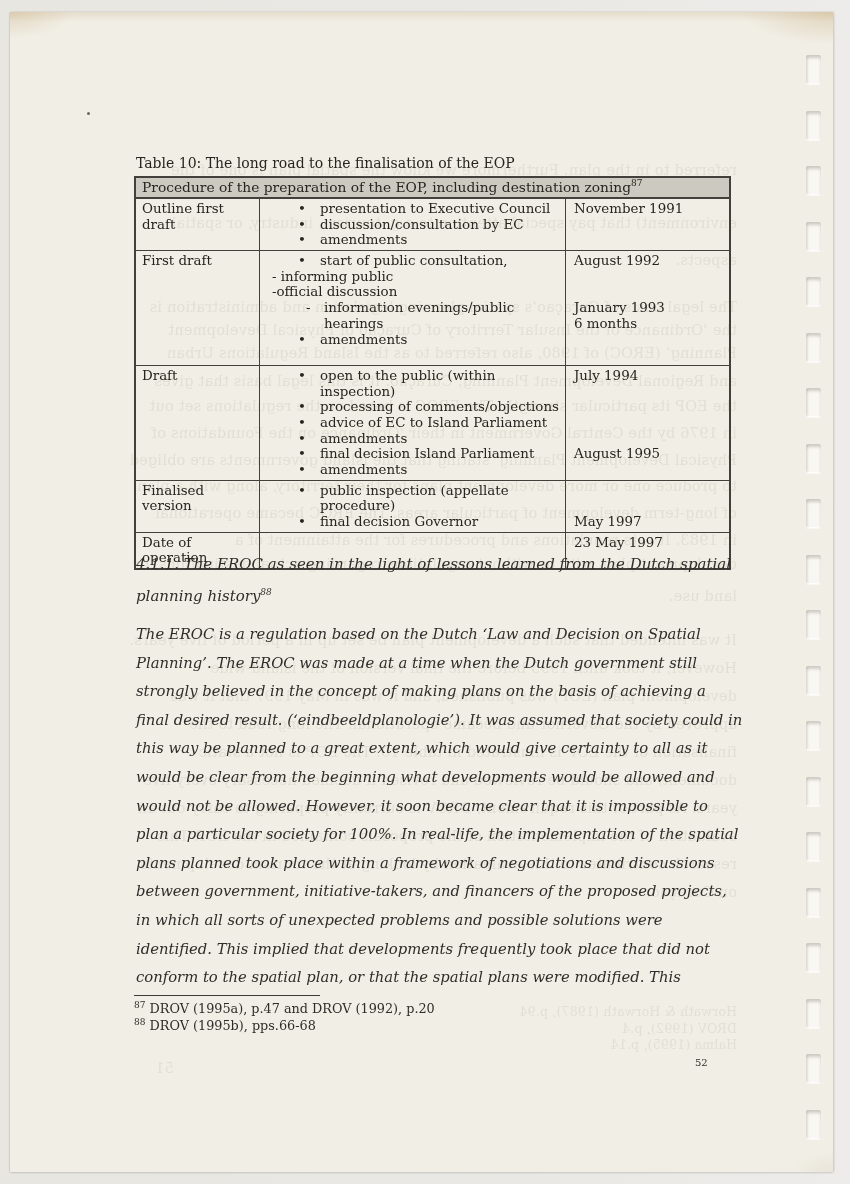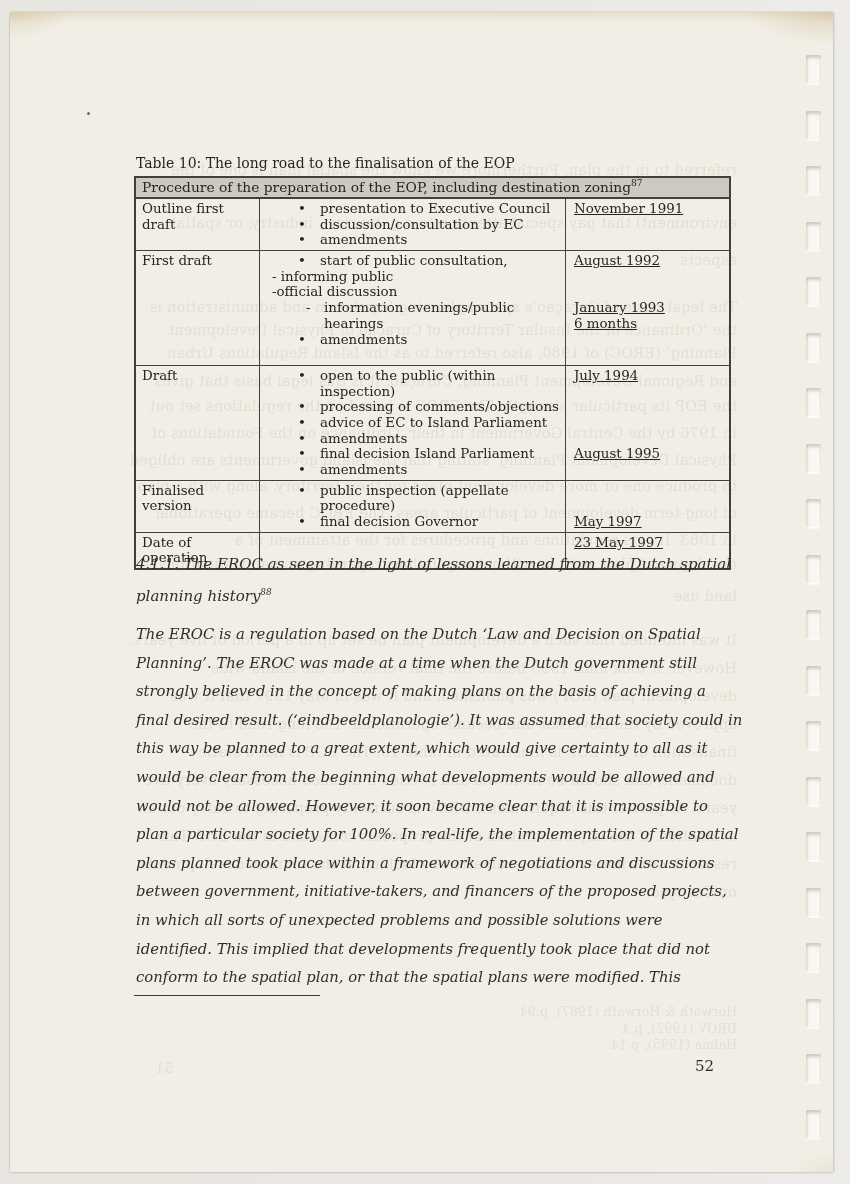--- a/index.html
+++ b/index.html
@@ -28,38 +28,38 @@
   .eop-table{position:absolute;left:134px;top:176px;width:597px;
              border:2px solid #41403a;box-sizing:border-box;
              font-size:13.4px;color:#26251f;--tlh:15.7px;}
   .t-header{background:#ccc9c0;border-bottom:2px solid #41403a;
             padding:1px 4px 2px 6px;font-size:13.8px;white-space:nowrap;}
   sup{font-size:9px;vertical-align:super;line-height:0;}
   .trow{display:grid;grid-template-columns:124px 1fr 164px;}
   .trow + .trow{border-top:1px solid #41403a;}
   .cell-stage{border-right:1px solid #41403a;padding:2px 2px 2px 6px;line-height:var(--tlh);}
   .cell-mid{padding:2px 0 2px 0;}
-  .cell-date{border-left:1px solid #41403a;padding:2px 0 2px 8px;text-decoration:underline;}
+  .cell-date{border-left:1px solid #41403a;padding:2px 0 2px 8px;}
   .t-line{position:relative;white-space:nowrap;height:var(--tlh);line-height:var(--tlh);}
   .t-line.bullet{padding-left:60px;}
   .t-line.bullet::before{content:"\2022";position:absolute;left:38px;top:0;}
   .t-line.cont{padding-left:60px;}
   .t-line.dash{padding-left:12px;}
   .t-line.ndash{padding-left:64px;}
   .t-line.ndash::before{content:"-";position:absolute;left:46px;top:0;}
   .t-line.ncont{padding-left:64px;}
   .d-line{height:var(--tlh);line-height:var(--tlh);white-space:nowrap;}
   .heading{position:absolute;left:136px;top:548px;font-style:italic;font-size:15px;
            line-height:32px;white-space:nowrap;}
   .para{position:absolute;left:136px;top:620px;font-size:14.8px;line-height:28.6px;}
   .para .bl{white-space:nowrap;height:28.6px;font-style:italic;}
   .fn-rule{position:absolute;left:134px;top:995px;width:186px;border-top:1.5px solid #3c3b36;}
   .footnotes{position:absolute;left:134px;top:1001px;font-size:12.8px;line-height:16.5px;}
   .footnotes .fn{white-space:nowrap;}
-  .pagenum{position:absolute;left:695px;top:1057px;font-size:15px;}
+  .pagenum{position:absolute;left:695px;top:1057px;font-size:10px;}
   .hole{position:absolute;left:806px;width:15px;height:29px;border-radius:2px;
         background:#f9f7f3;z-index:3;
         box-shadow:inset 0 3px 3px rgba(110,100,85,.28),inset 0 -1px 1px rgba(255,255,255,.9),
                    inset 2px 0 2px rgba(120,110,95,.12),0 1px 1px rgba(255,255,255,.6);}
   .speck{position:absolute;left:87px;top:112px;width:3px;height:3px;border-radius:50%;
          background:#6b685f;z-index:2;}
 </style>
 </head>
 <body>
 
@@ -202,20 +202,24 @@
         <div class="bl">would not be allowed. However, it soon became clear that it is impossible to</div>
         <div class="bl">plan a particular society for 100%. In real-life, the implementation of the spatial</div>
         <div class="bl">plans planned took place within a framework of negotiations and discussions</div>
         <div class="bl">between government, initiative-takers, and financers of the proposed projects,</div>
         <div class="bl">in which all sorts of unexpected problems and possible solutions were</div>
         <div class="bl">identified. This implied that developments frequently took place that did not</div>
         <div class="bl">conform to the spatial plan, or that the spatial plans were modified. This</div>
       </div>
 
     <div class="fn-rule"></div>
+    <div class="footnotes">
+      <div class="fn"><sup>87</sup> <span>DROV (1995a), p.47 and DROV (1992), p.20</span></div>
+      <div class="fn"><sup>88</sup> <span>DROV (1995b), pps.66-68</span></div>
+    </div>
 
     <div class="pagenum">52</div>
   </div>
 <div class="hole" style="top: 55px;"></div>
     <div class="hole" style="top: 110.5px;"></div>
     <div class="hole" style="top: 166px;"></div>
     <div class="hole" style="top: 221.5px;"></div>
     <div class="hole" style="top: 277px;"></div>
     <div class="hole" style="top: 332.5px;"></div>
     <div class="hole" style="top: 388px;"></div>

